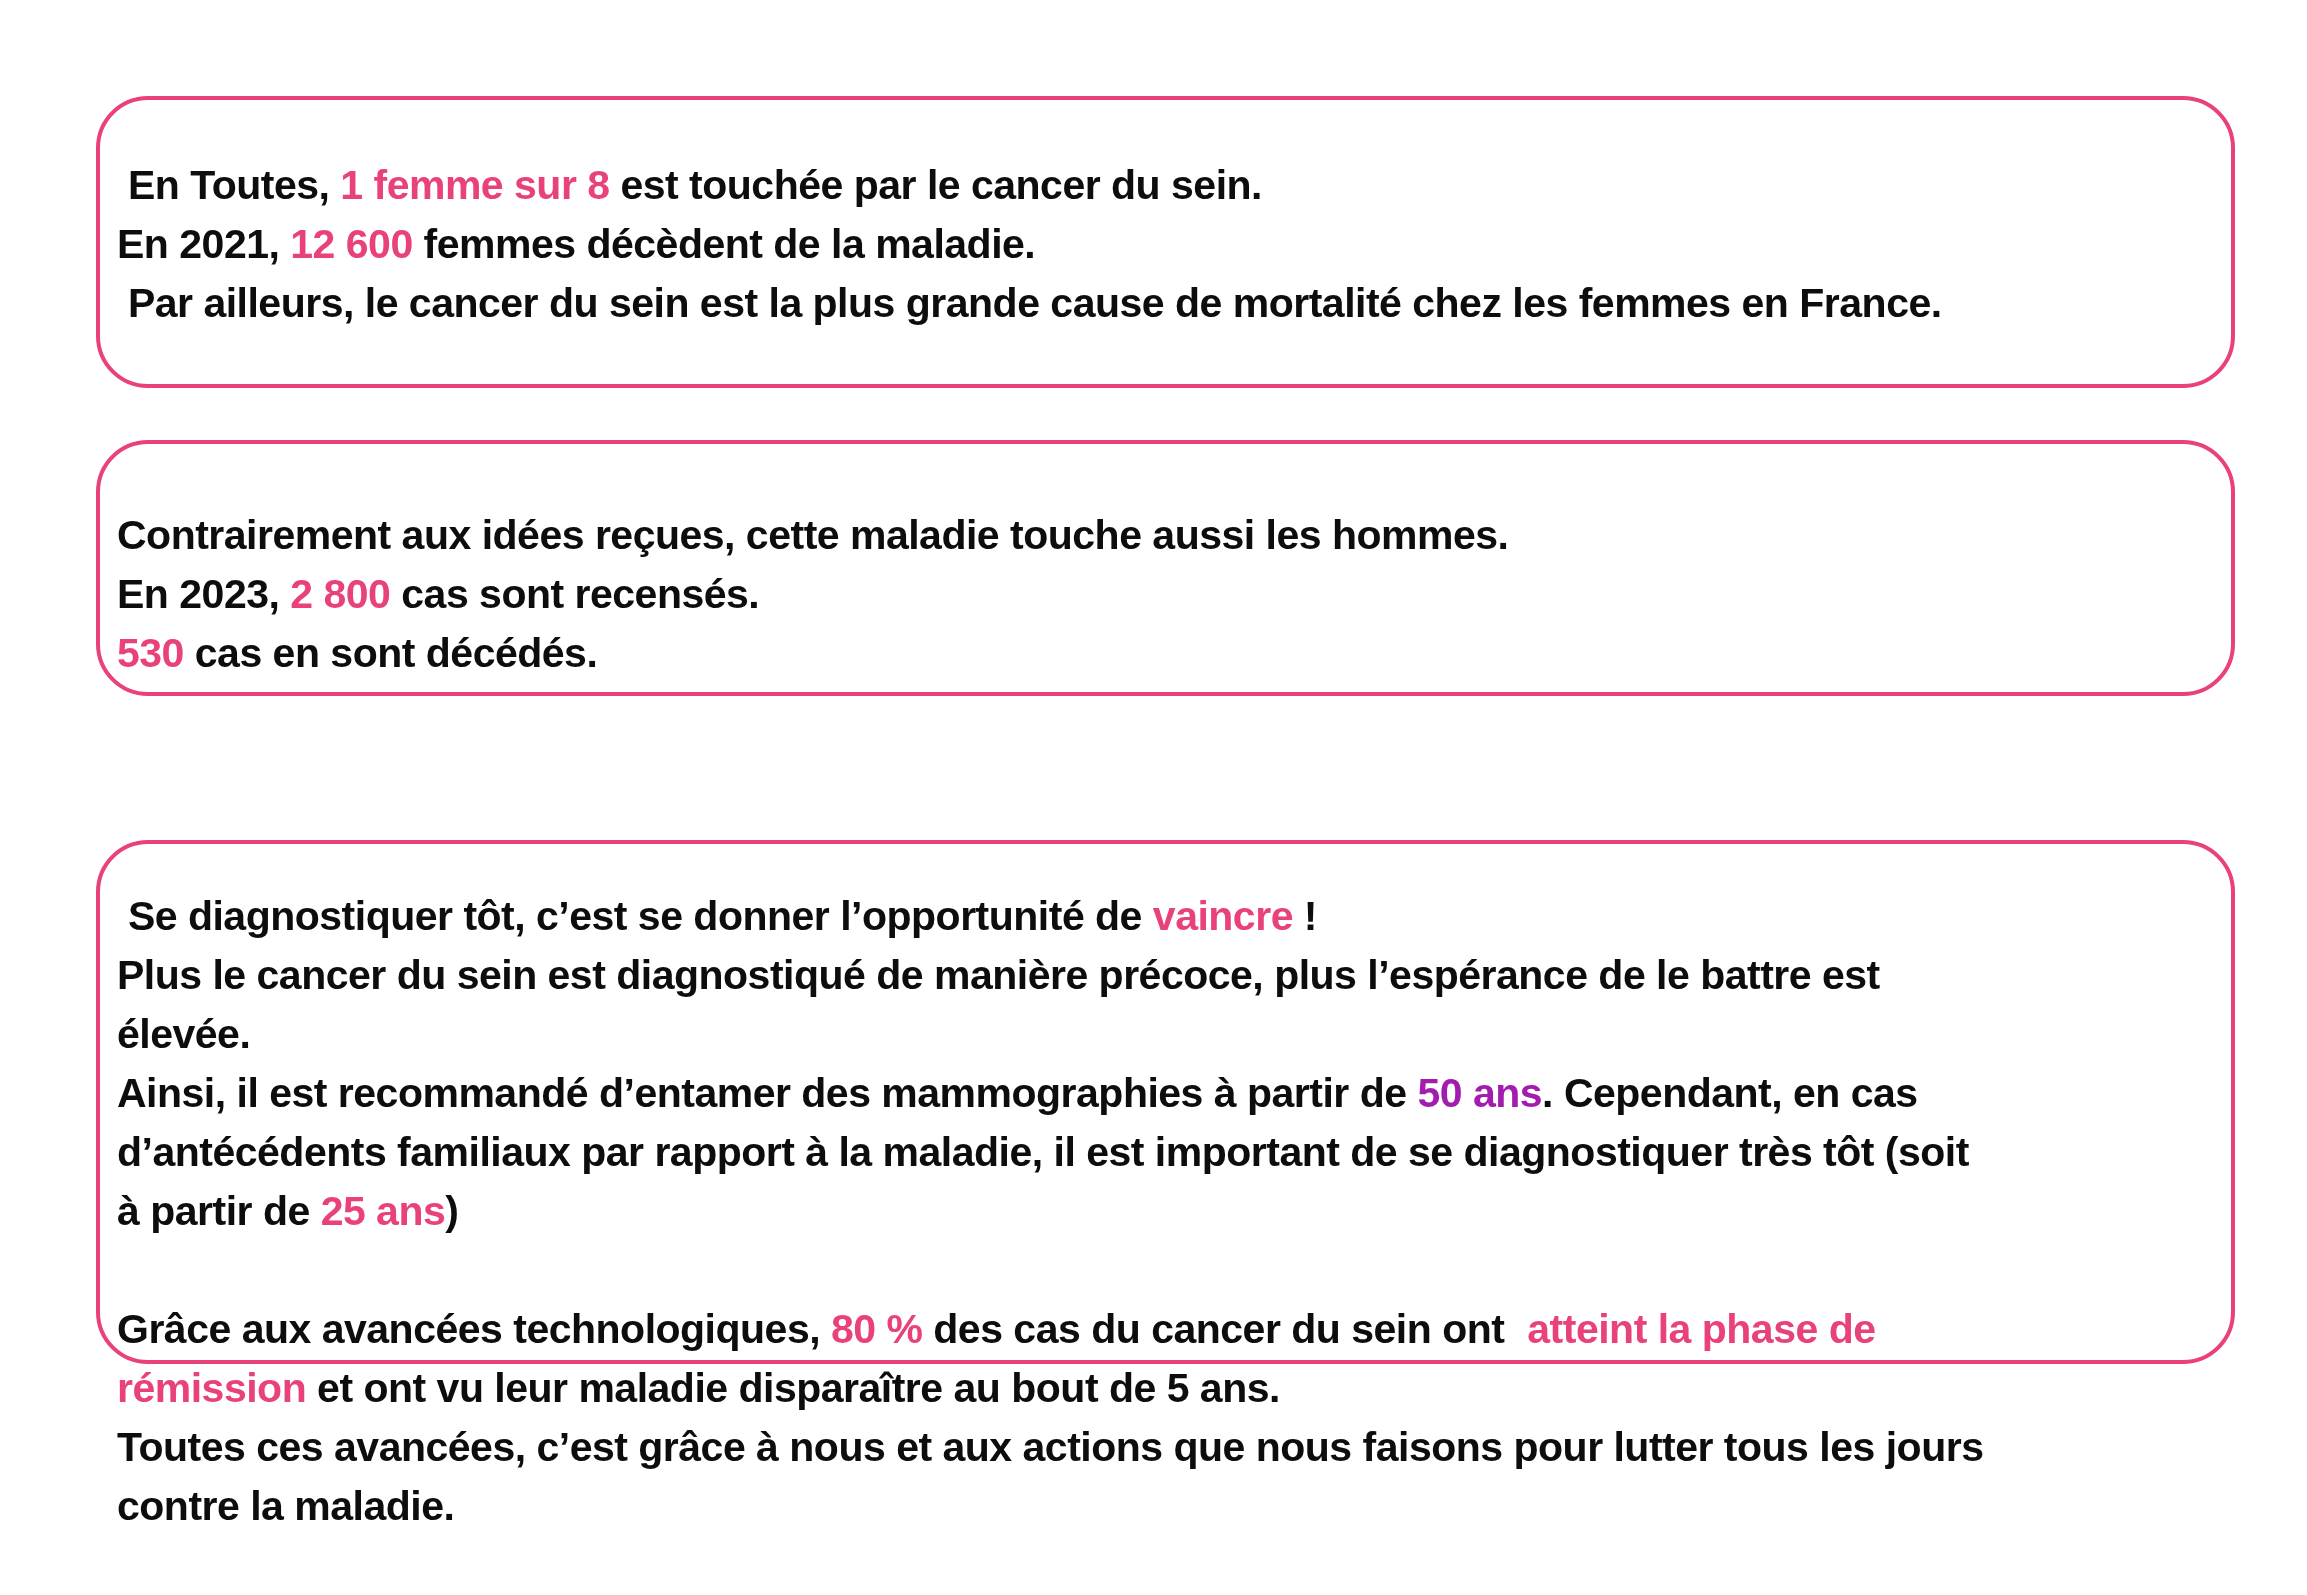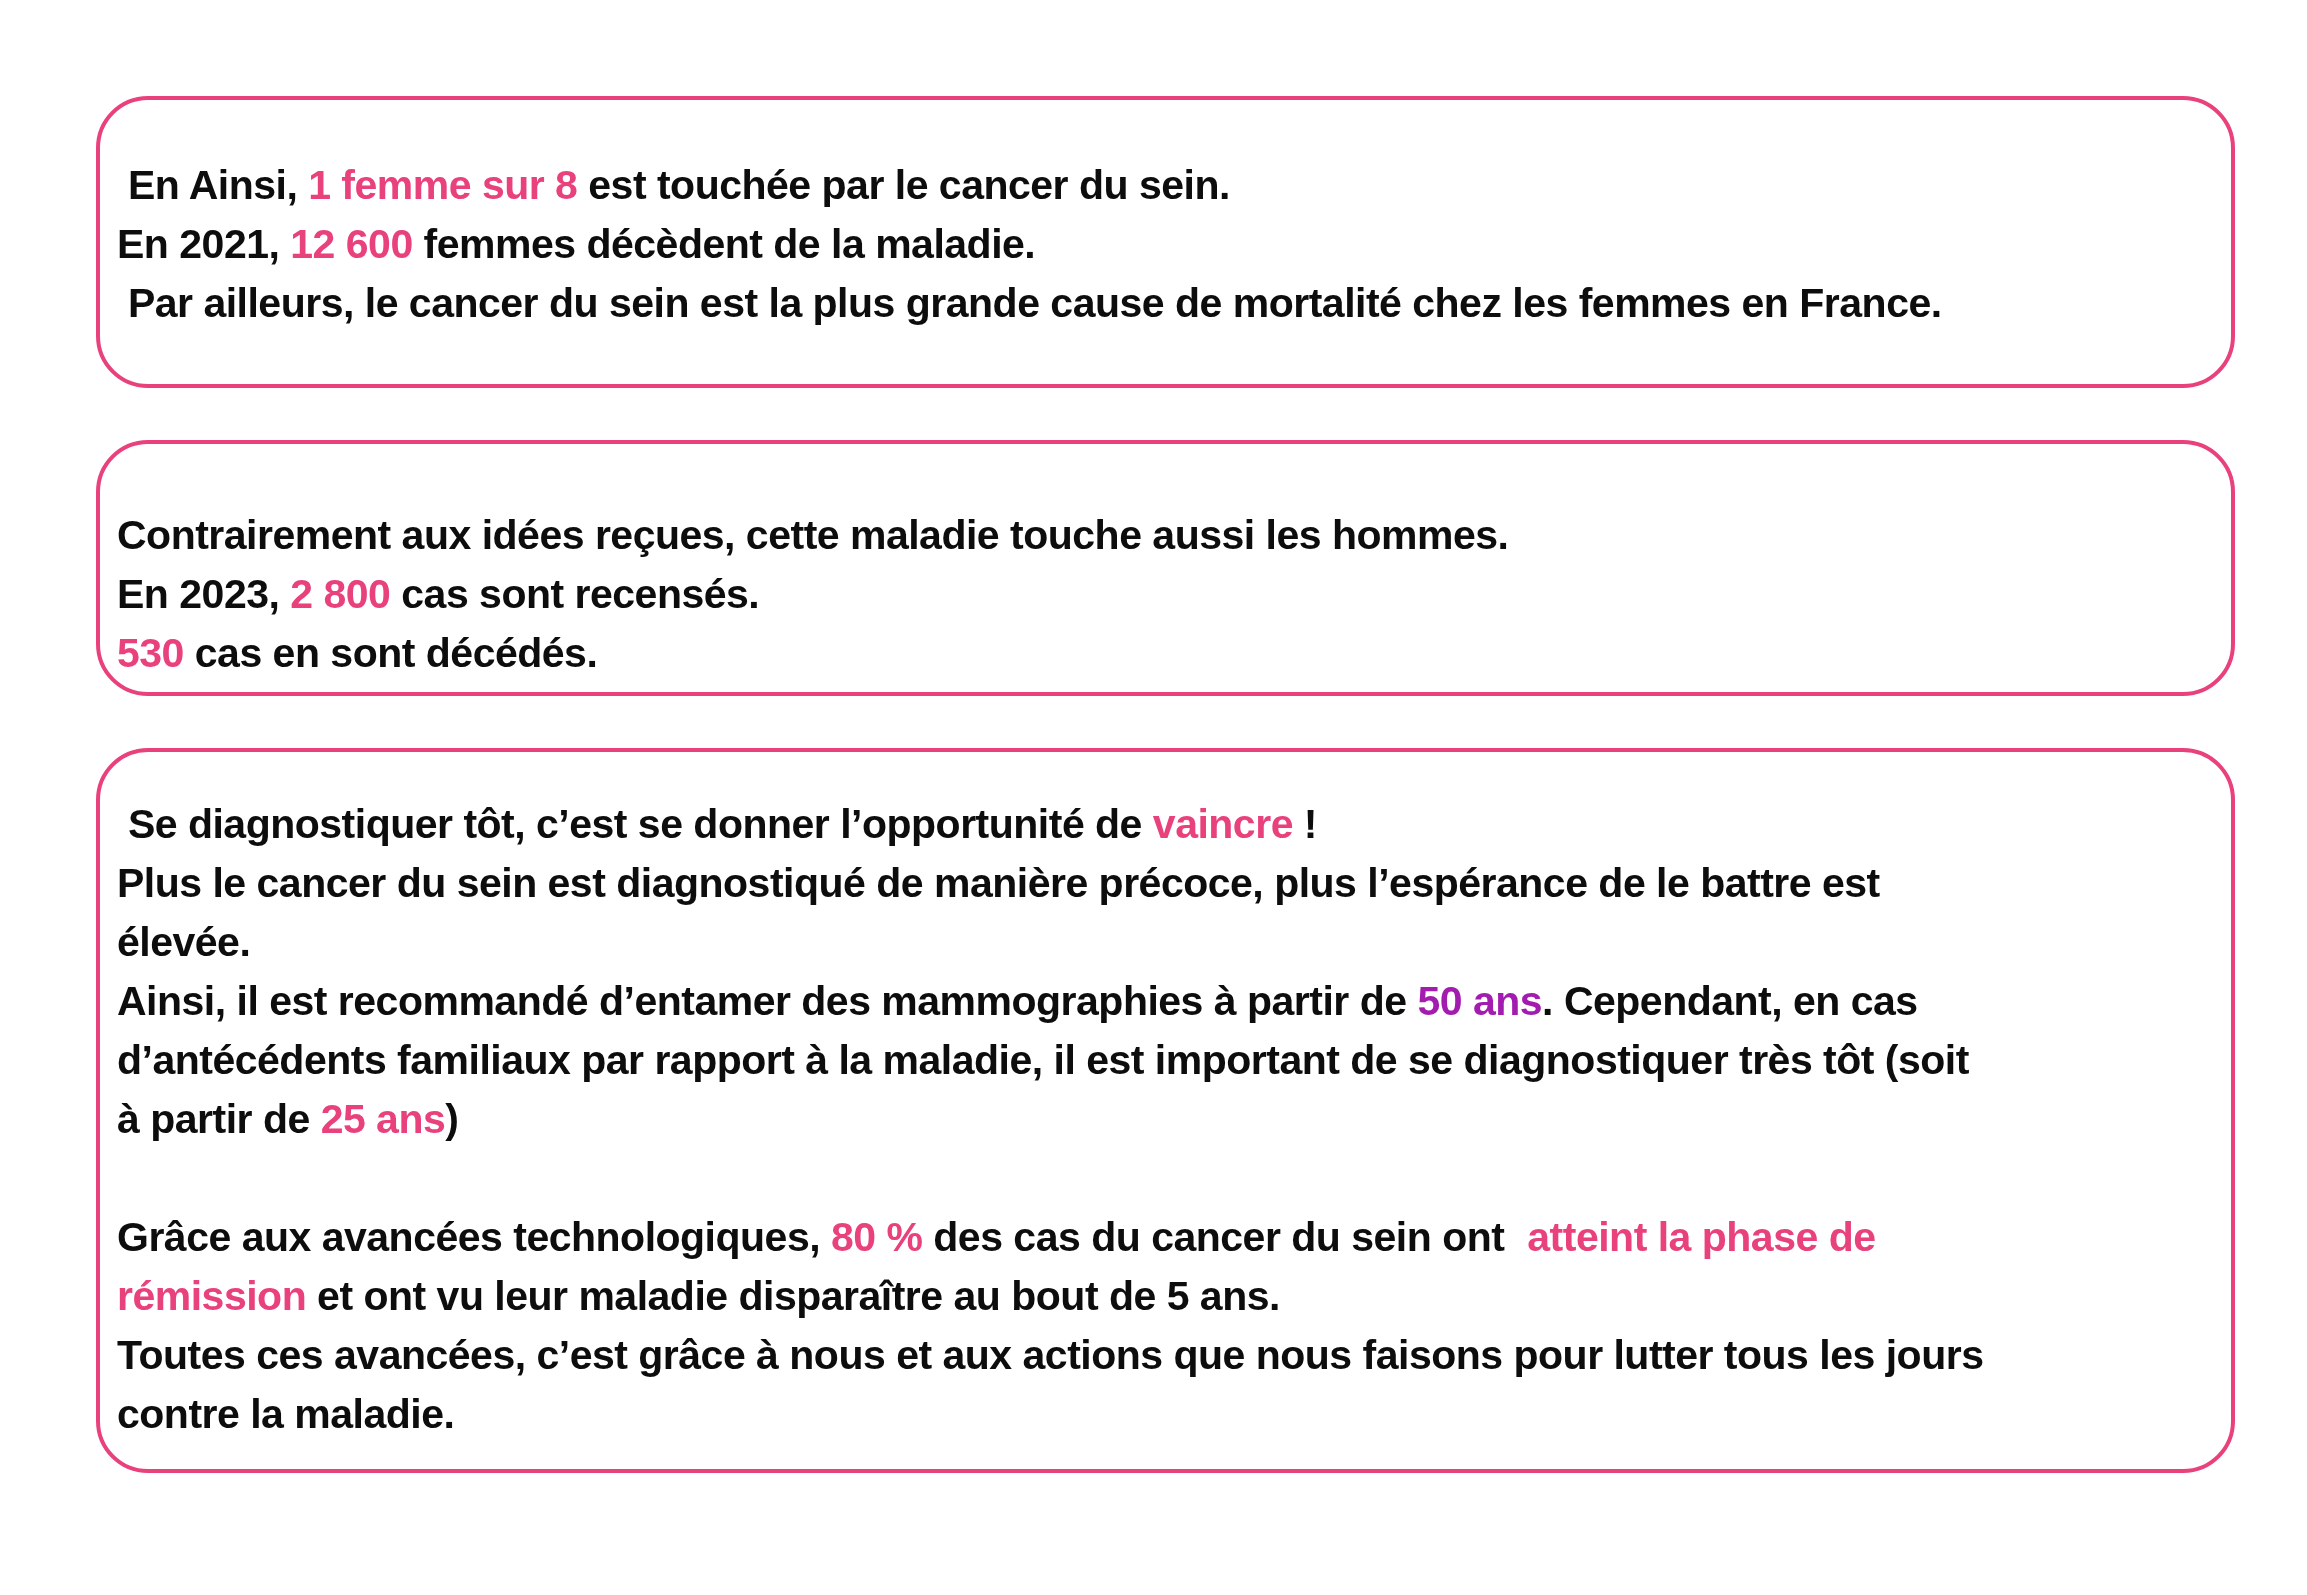--- a/index.html
+++ b/index.html
@@ -26,41 +26,41 @@
     left: 96px;
     width: 2139px;
     box-sizing: border-box;
     background: #ffffff;
     border: 4.7px solid #e8417c;
     border-radius: 52px;
     padding: 56px 17px 0 17px;
   }
   .box-1 { top: 96px;  height: 292px; }
   .box-2 { top: 440px;  height: 256px; padding-top: 62px; }
-  .box-3 { top: 748px;  height: 725px; padding-top: 43px; }
+  .box-3 { top: 840px;  height: 524px; padding-top: 43px; }
   .text-line {
     font-size: 41px;
     line-height: 59px;
     letter-spacing: -0.5px;
     white-space: pre;
     color: #0d0d0d;
   }
   .text-line .hl {
     color: #e8417c;
   }
   .blank-line {
     height: 59px;
   }
 </style>
 </head>
 <body>
 
 <div class="canvas">
   <div class="info-box box-1" style="border-color: rgb(232, 65, 124);">
-      <div class="text-line"><span> En Ainsi, </span><span class="hl" style="color: rgb(232, 65, 124);">1 femme sur 8</span><span> est touchée par le cancer du sein.</span></div>
+      <div class="text-line"><span> En Toutes, </span><span class="hl" style="color: rgb(232, 65, 124);">1 femme sur 8</span><span> est touchée par le cancer du sein.</span></div>
       <div class="text-line"><span>En 2021, </span><span class="hl" style="color: rgb(232, 65, 124);">12 600</span><span> femmes décèdent de la maladie.</span></div>
       <div class="text-line"><span> Par ailleurs, le cancer du sein est la plus grande cause de mortalité chez les femmes en France.</span></div>
     </div>
   <div class="info-box box-2" style="border-color: rgb(232, 65, 124);">
       <div class="text-line"><span>Contrairement aux idées reçues, cette maladie touche aussi les hommes.</span></div>
       <div class="text-line"><span>En 2023, </span><span class="hl" style="color: rgb(232, 65, 124);">2 800</span><span> cas sont recensés.</span></div>
       <div class="text-line"><span class="hl" style="color: rgb(232, 65, 124);">530</span><span> cas en sont décédés.</span></div>
     </div>
   <div class="info-box box-3" style="border-color: rgb(232, 65, 124);">
       <div class="text-line"><span> Se diagnostiquer tôt, c’est se donner l’opportunité de </span><span class="hl" style="color: rgb(232, 65, 124);">vaincre</span><span> !</span></div>

